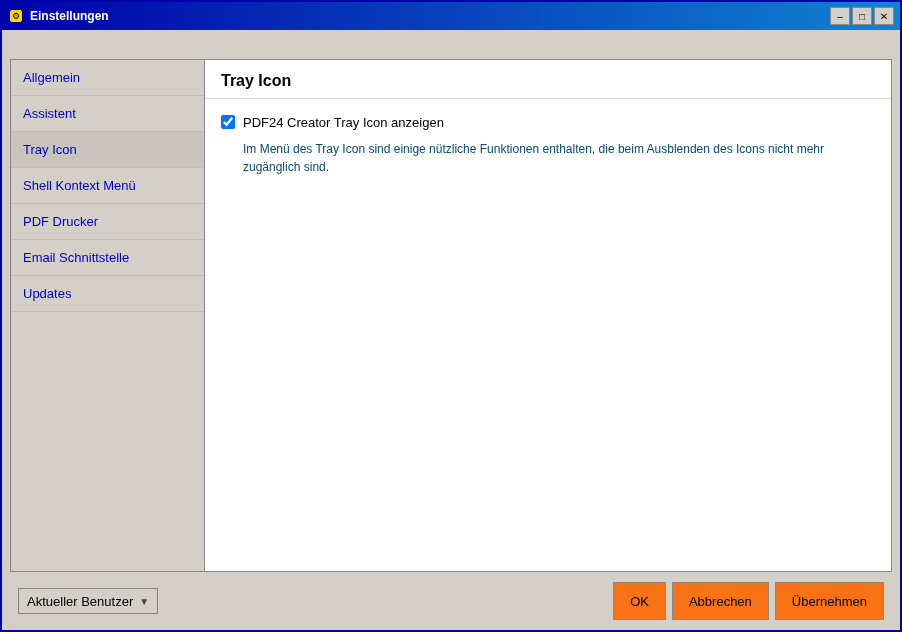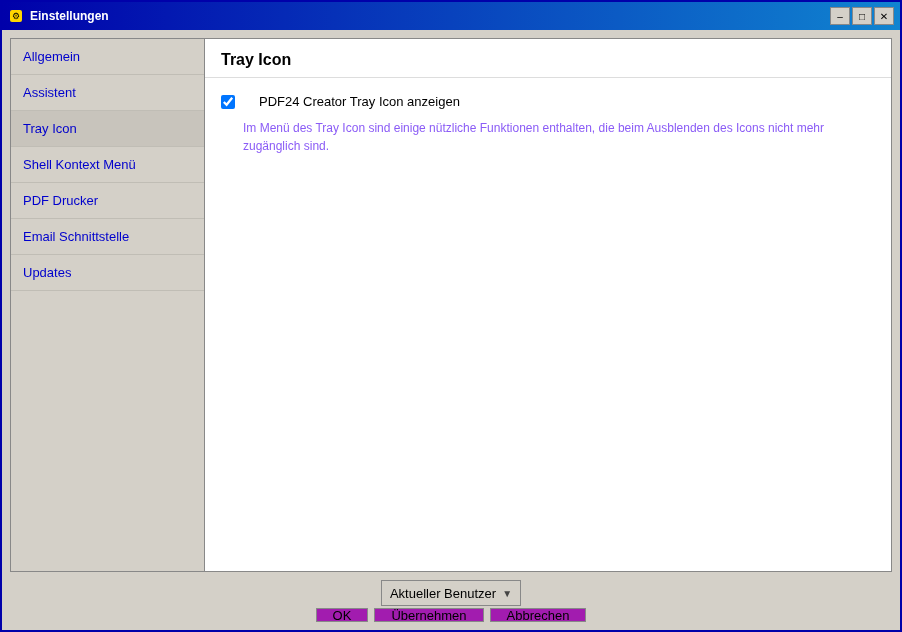--- a/index.html
+++ b/index.html
@@ -63,20 +63,21 @@
       color: black;
     }
 
     .window-content {
       flex: 1;
       display: flex;
       flex-direction: column;
       padding: 8px;
       gap: 8px;
       overflow: hidden;
+      margin-top: 21px;
     }
 
     .main-area {
       flex: 1;
       display: flex;
       gap: 0;
       overflow: hidden;
     }
 
     .sidebar {
@@ -122,51 +123,49 @@
     }
 
     .content-body {
       flex: 1;
       padding: 16px;
       overflow-y: auto;
     }
 
     .checkbox-row {
       display: flex;
-      align-items: center;
-      gap: 24px;
+      gap: 8px;
       margin-bottom: 10px;
     }
 
     .checkbox-row input[type="checkbox"] {
       width: 14px;
       height: 14px;
       cursor: pointer;
     }
 
     .checkbox-label {
       font-size: 13px;
       color: #000;
     }
 
     .description-text {
       font-size: 12px;
-      color: #8b5cf6;
+      color: #0c4a6e;
       line-height: 1.5;
       margin-left: 22px;
     }
 
     .footer-bar {
       height: 42px;
       display: flex;
       align-items: center;
       justify-content: space-between;
       padding: 0 8px;
       flex-shrink: 0;
-      flex-direction: column;
     }
 
     .footer-left {
       display: flex;
       align-items: center;
     }
 
     .user-dropdown {
       display: flex;
       align-items: center;
@@ -184,23 +183,23 @@
       color: #444;
     }
 
     .footer-right {
       display: flex;
       gap: 6px;
       align-items: center;
     }
 
     .footer-btn {
-      height: 14px;
+      height: 38px;
       padding: 0 16px;
-      background: #a21caf;
+      background: #f97316;
       border: 1px solid #888;
       cursor: pointer;
       font-size: 13px;
       display: flex;
       align-items: center;
       justify-content: center;
     }
   </style>
 </head>
 <body>
@@ -252,18 +251,18 @@
 
     <div class="footer-bar">
       <div class="footer-left">
         <div class="user-dropdown">
           <span>Aktueller Benutzer</span>
           <span class="chevron">▼</span>
         </div>
       </div>
       <div class="footer-right">
         <button class="footer-btn">OK</button>
+        <button class="footer-btn">Abbrechen</button>
         <button class="footer-btn">Übernehmen</button>
-        <button class="footer-btn">Abbrechen</button>
       </div>
     </div>
   </div>
 </div>
 
 </body></html>

